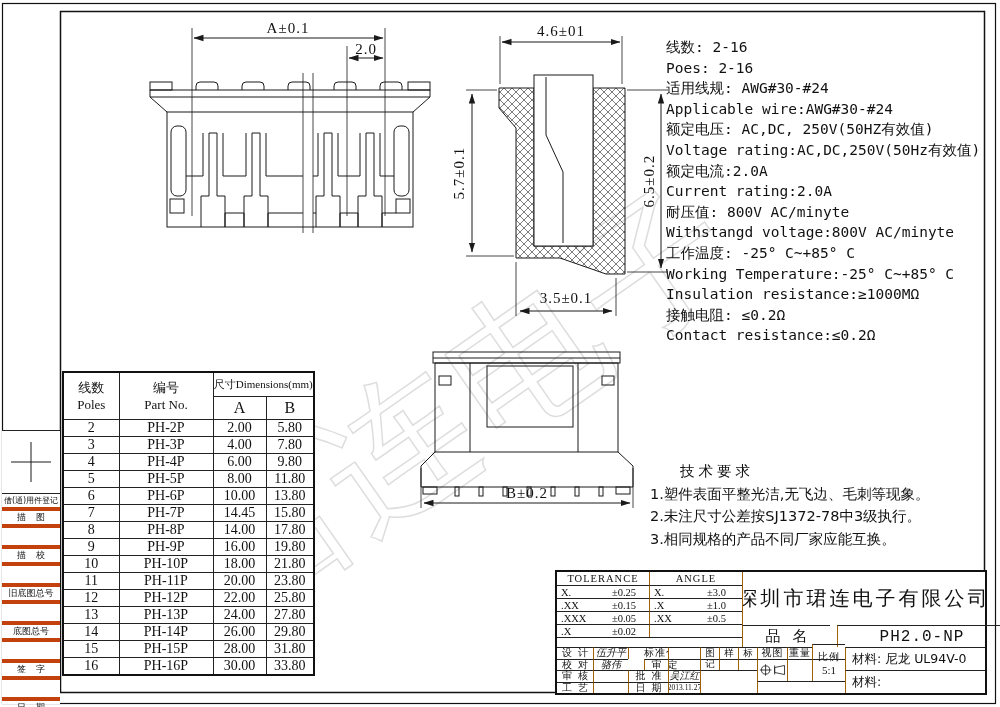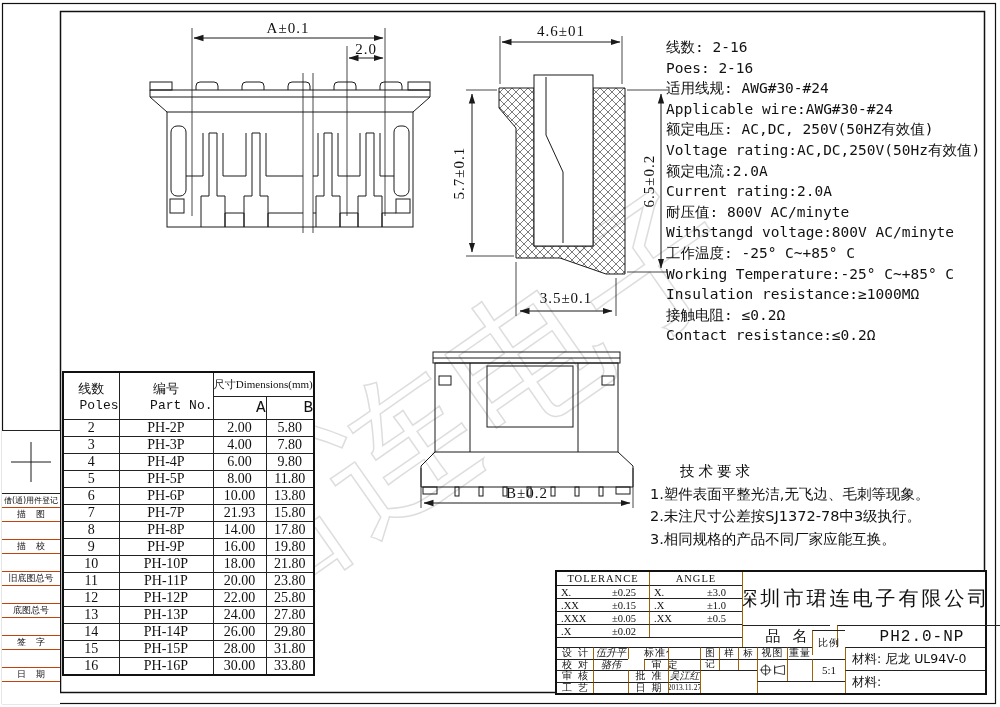--- a/index.html
+++ b/index.html
@@ -16,29 +16,29 @@
   .tech{left:650px;top:460px;width:348px;font-size:14.5px;line-height:22.5px;white-space:nowrap;}
   .tech-title{margin-left:30px;letter-spacing:4px;}
 
   
   .parts{left:62px;top:371px;width:251px;border-collapse:collapse;table-layout:fixed;
          position:absolute;background:#fff;}
   .parts th,.parts td{border:1px solid #222;text-align:center;padding:0;overflow:hidden;}
   .parts{border:2px solid #111;}
   .parts thead th{font-weight:normal;}
   .parts .cn{font-size:13px;}
-  .parts .serif{font-family:Liberation Mono, monospace;font-size:13px;text-align:right;}
+  .parts .serif{font-family:Liberation Serif, serif;font-size:13px;}
   .parts .dimhdr{font-size:11px;height:23px;font-family:"Liberation Serif",serif;}
   .parts .ab{font-size:16px;height:22px;}
   .parts tbody td{height:16px;font-family:"Liberation Serif",serif;font-size:14px;}
 
   
   .strip{left:2px;top:430px;width:58px;height:273px;display:flex;flex-direction:column;
          border-top:1px solid #222;background:#fff;}
-  .strip-cell{border-bottom:1px solid #c2410c;flex:0 0 auto;display:flex;align-items:center;justify-content:center;}
+  .strip-cell{border-bottom:4px solid #c2410c;flex:0 0 auto;display:flex;align-items:center;justify-content:center;}
   .cross-cell{height:62px;border-bottom:1px solid #222;}
   .lbl{height:13px;font-size:9px;line-height:13px;white-space:nowrap;}
   .s8{font-size:8px;}
   .sp2{letter-spacing:10px;text-indent:10px;}
   .gap{height:17px;}
   .last{flex:1 1 auto;border-bottom:none;}
 
   
   .titleblock{left:557px;top:572px;width:428px;height:121px;background:#fff;
               outline:2px solid #111;font-size:11px;}
@@ -238,21 +238,21 @@
         <tr>
           <td>6</td>
           <td>PH-6P</td>
           <td>10.00</td>
           <td>13.80</td>
         </tr>
 
         <tr>
           <td>7</td>
           <td>PH-7P</td>
-          <td>21.93</td>
+          <td>14.45</td>
           <td>15.80</td>
         </tr>
 
         <tr>
           <td>8</td>
           <td>PH-8P</td>
           <td>14.00</td>
           <td>17.80</td>
         </tr>
 
@@ -385,21 +385,21 @@
     <div class="tb mk" style="left:143px;top:75px;width:19px;height:11.5px;">图</div>
     <div class="tb mk" style="left:162px;top:75px;width:19px;height:11.5px;">样</div>
     <div class="tb mk" style="left:181px;top:75px;width:19px;height:11.5px;">标</div>
     <div class="tb mk" style="left:143px;top:86.5px;width:19px;height:11.5px;">记</div>
     <div class="tb" style="left:162px;top:86.5px;width:19px;height:11.5px;"></div>
     <div class="tb" style="left:181px;top:86.5px;width:19px;height:11.5px;"></div>
     <div class="tb" style="left:143px;top:98px;width:57px;height:23px;"></div>
 
     <div class="tb hdr3" style="left:200px;top:75px;width:30px;height:11.5px;">视图</div>
     <div class="tb hdr3" style="left:230px;top:75px;width:25px;height:11.5px;">重量</div>
-    <div class="tb hdr3" style="left:255px;top:58px;width:33px;height:25px;">比例</div>
+    <div class="tb hdr3" style="left:255px;top:72px;width:33px;height:25px;">比例</div>
     <div class="tb" style="left:200px;top:86.5px;width:30px;height:22.5px;">
       <svg width="28" height="16" viewBox="0 0 34 18">
         <g fill="none" stroke="#1a1a1a" stroke-width="1">
           <circle cx="8" cy="9" r="5"></circle>
           <path d="M1,9 H15 M8,2 V16"></path>
           <path d="M19,3.5 V14.5 M19,6 L31,3.5 V14.5 L19,12 Z"></path>
         </g>
       </svg>
     </div>
     <div class="tb" style="left:230px;top:86.5px;width:25px;height:22.5px;"></div>

